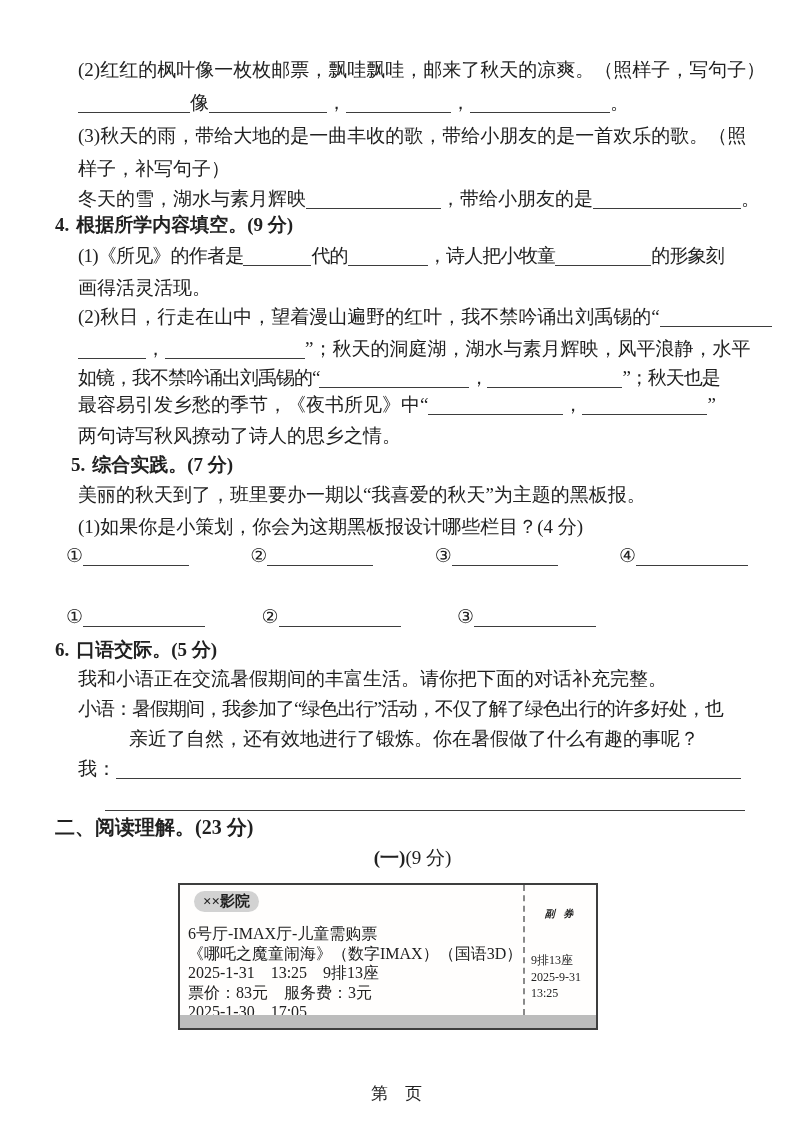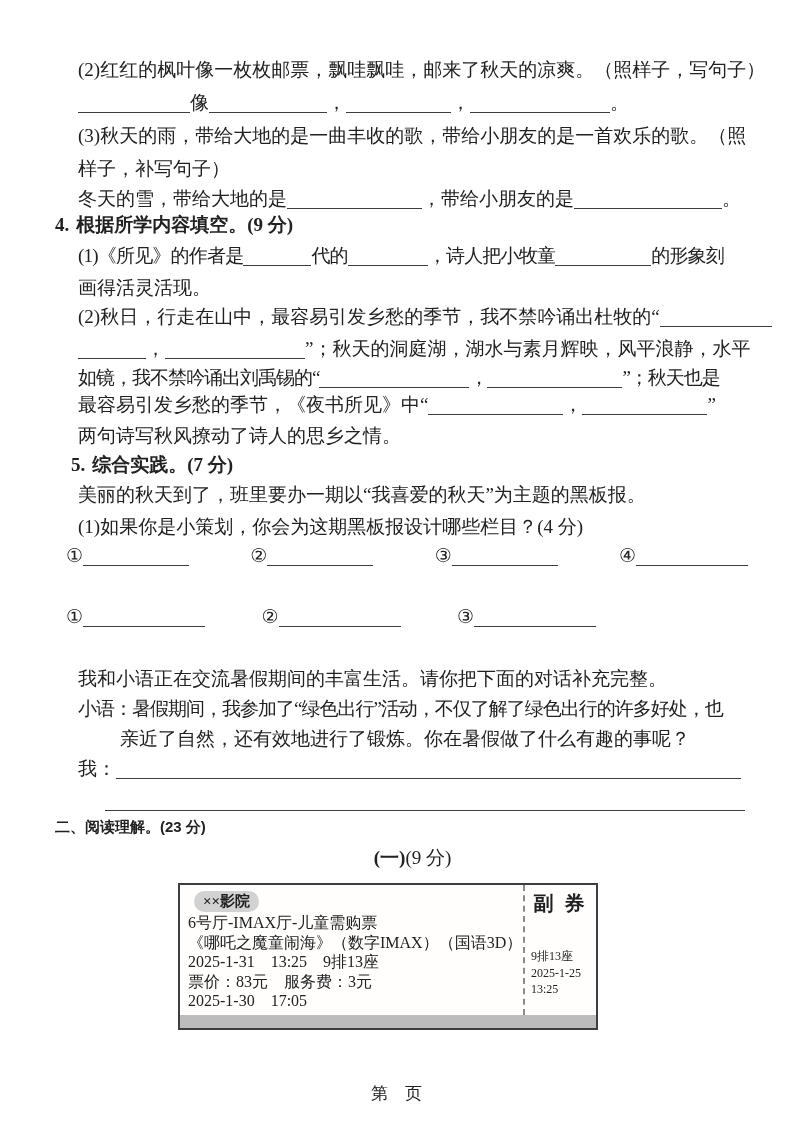--- a/index.html
+++ b/index.html
@@ -11,42 +11,42 @@
   .row { position:absolute; white-space:nowrap; font-size:19px; line-height:26px; }
   .tight { letter-spacing:-1px; }
   .tight2 { letter-spacing:-0.8px; }
   .blank {
     display:inline-block; height:20px; vertical-align:-4px;
     border-bottom:1.2px solid #3d3d3d;
   }
   .qnum { font-weight:700; margin-right:7px; }
   .qtitle { font-weight:700; }
   .center { text-align:center;padding-left:16px; }
-  .sec-title { font-family:Liberation Sans, sans-serif; font-weight:700; font-size:15px; }
+  .sec-title { font-family:Liberation Serif, serif; font-weight:700; font-size:20px; }
   .part-bold { font-weight:700; }
   .optrow { position:absolute; display:flex; justify-content:space-between; font-size:19px; line-height:26px; }
   .opt { white-space:nowrap; }
 
   
   .ticket {
     position:absolute; left:178px; top:883px; width:420px; height:147px;
     border:2px solid #3e3e3e; box-sizing:border-box; background:#fffefd;
   }
   .ticket-main { position:absolute; left:8px; top:6px; right:80px; }
   .badge {
     display:inline-block; margin-left:6px; background:#d2d2d2; color:#1e1e1e;
     border-radius:11px; padding:0 9px; font-weight:700; font-size:15px; line-height:21px;
   }
   .tline { font-size:16px; line-height:19.5px; white-space:nowrap; }
-  .tline.first { margin-top:1px; }
+  .tline.first { margin-top:12px; }
   .ticket-stub {
     position:absolute; top:0; bottom:13px; right:0; width:71px;
     border-left:2px dashed #8a8a8a;
   }
-  .stub-title { text-align:center; font-weight:700; font-size:20px; margin-top:5px; letter-spacing:3px; white-space:nowrap; }
+  .stub-title { text-align:center; font-weight:700; font-size:10px; margin-top:22px; letter-spacing:3px; white-space:nowrap;font-style:italic; }
   .stub-info { margin:31px 0 8px 6px; font-size:12px; line-height:16.5px; white-space:nowrap; }
   .ticket-bar { position:absolute; left:0; right:0; bottom:0; height:13px; background:#bcbcbc; }
 
   .footer { position:absolute; left:0; top:1082px; width:793px; text-align:center; font-size:17px; }
 </style>
 </head>
 <body>
 
 <div class="page">
 
@@ -57,34 +57,34 @@
     <span class="blank" style="width:112px"></span><span>像</span><span class="blank" style="width:118px"></span><span>，</span><span class="blank" style="width:105px"></span><span>，</span><span class="blank" style="width:140px"></span><span>。</span>
   </div>
 
   <div class="row" style="left:78px; top:123px">
     <span>(3)</span><span>秋天的雨，带给大地的是一曲丰收的歌，带给小朋友的是一首欢乐的歌。（照</span>
   </div>
   <div class="row" style="left:78px; top:156px">
     <span>样子，补写句子）</span>
   </div>
   <div class="row" style="left:78px; top:186px">
-    <span>冬天的雪，带给大地的是</span><span class="blank" style="width:135px"></span><span>，带给小朋友的是</span><span class="blank" style="width:148px"></span><span>。</span>
+    <span>冬天的雪，湖水与素月辉映</span><span class="blank" style="width:135px"></span><span>，带给小朋友的是</span><span class="blank" style="width:148px"></span><span>。</span>
   </div>
 
   <div class="row" style="left:55px; top:212px">
     <span class="qnum">4.</span><span class="qtitle">根据所学内容填空。(9 分)</span>
   </div>
   <div class="row tight2" style="left:78px; top:243px">
     <span>(1)</span><span>《所见》的作者是</span><span class="blank" style="width:68px"></span><span>代的</span><span class="blank" style="width:80px"></span><span>，诗人把小牧童</span><span class="blank" style="width:96px"></span><span>的形象刻</span>
   </div>
   <div class="row" style="left:78px; top:275px">
     <span>画得活灵活现。</span>
   </div>
   <div class="row" style="left:78px; top:304px">
-    <span>(2)</span><span>秋日，行走在山中，最容易引发乡愁的季节，我不禁吟诵出杜牧的“</span><span class="blank" style="width:112px"></span>
+    <span>(2)</span><span>秋日，行走在山中，望着漫山遍野的红叶，我不禁吟诵出刘禹锡的“</span><span class="blank" style="width:112px"></span>
   </div>
   <div class="row" style="left:78px; top:336px">
     <span class="blank" style="width:68px"></span><span>，</span><span class="blank" style="width:140px"></span><span>”；秋天的洞庭湖，湖水与素月辉映，风平浪静，水平</span>
   </div>
   <div class="row tight" style="left:78px; top:365px">
     <span>如镜，我不禁吟诵出刘禹锡的“</span><span class="blank" style="width:150px"></span><span>，</span><span class="blank" style="width:135px"></span><span>”；秋天也是</span>
   </div>
   <div class="row" style="left:78px; top:392px">
     <span>最容易引发乡愁的季节，《夜书所见》中“</span><span class="blank" style="width:135px"></span><span>，</span><span class="blank" style="width:125px"></span><span>”</span>
   </div>
@@ -106,27 +106,30 @@
     <span class="opt"><span>②</span><span class="blank" style="width:106px"></span></span>
     <span class="opt"><span>③</span><span class="blank" style="width:106px"></span></span>
     <span class="opt"><span>④</span><span class="blank" style="width:112px"></span></span>
   </div>
   <div class="optrow" style="left:66px; top:604px; width:530px">
     <span class="opt"><span>①</span><span class="blank" style="width:122px"></span></span>
     <span class="opt"><span>②</span><span class="blank" style="width:122px"></span></span>
     <span class="opt"><span>③</span><span class="blank" style="width:122px"></span></span>
   </div>
 
+  <div class="row" style="left:55px; top:637px">
+    <span class="qnum">6.</span><span class="qtitle">口语交际。(5 分)</span>
+  </div>
   <div class="row tight" style="left:78px; top:696px">
     <span>小语：</span><span>暑假期间，我参加了“绿色出行”活动，不仅了解了绿色出行的许多好处，也</span>
   </div>
   <div class="row" style="left:78px; top:666px">
     <span>我和小语正在交流暑假期间的丰富生活。请你把下面的对话补充完整。</span>
   </div>
-  <div class="row" style="left:120px; top:726px">
+  <div class="row" style="left:129px; top:726px">
     <span>亲近了自然，还有效地进行了锻炼。你在暑假做了什么有趣的事呢？</span>
   </div>
   <div class="row" style="left:78px; top:756px">
     <span>我：</span><span class="blank" style="width:625px"></span>
   </div>
   <div class="row" style="left:105px; top:788px">
     <span class="blank" style="width:640px"></span>
   </div>
 
   <div class="row sec-title" style="left:55px; top:814px">
@@ -142,21 +145,21 @@
       <div class="tline first">6号厅-IMAX厅-儿童需购票</div>
       <div class="tline">《哪吒之魔童闹海》（数字IMAX）（国语3D）</div>
       <div class="tline">2025-1-31　13:25　9排13座</div>
       <div class="tline">票价：83元　服务费：3元</div>
       <div class="tline">2025-1-30　17:05</div>
     </div>
     <div class="ticket-stub">
       <div class="stub-title">副 券</div>
       <div class="stub-info">
         <div>9排13座</div>
-        <div>2025-1-25</div>
+        <div>2025-9-31</div>
         <div>13:25</div>
       </div>
     </div>
     <div class="ticket-bar"></div>
   </div>
 
   <div class="footer">
     <span>第　页</span>
   </div>
 

